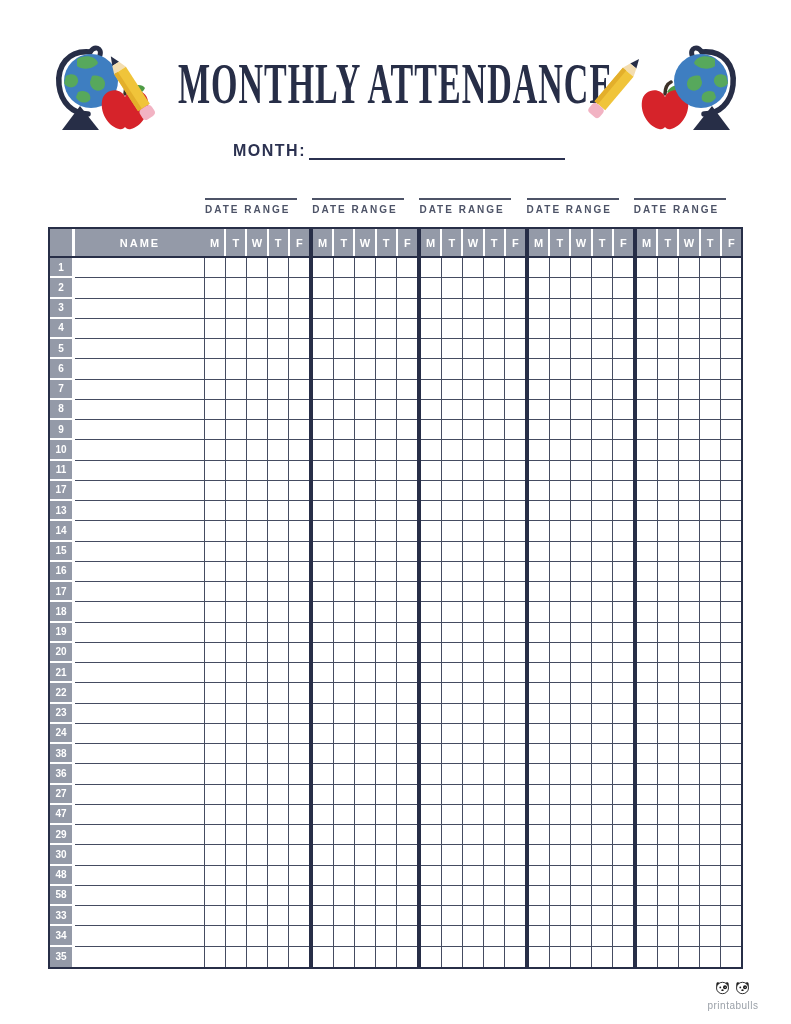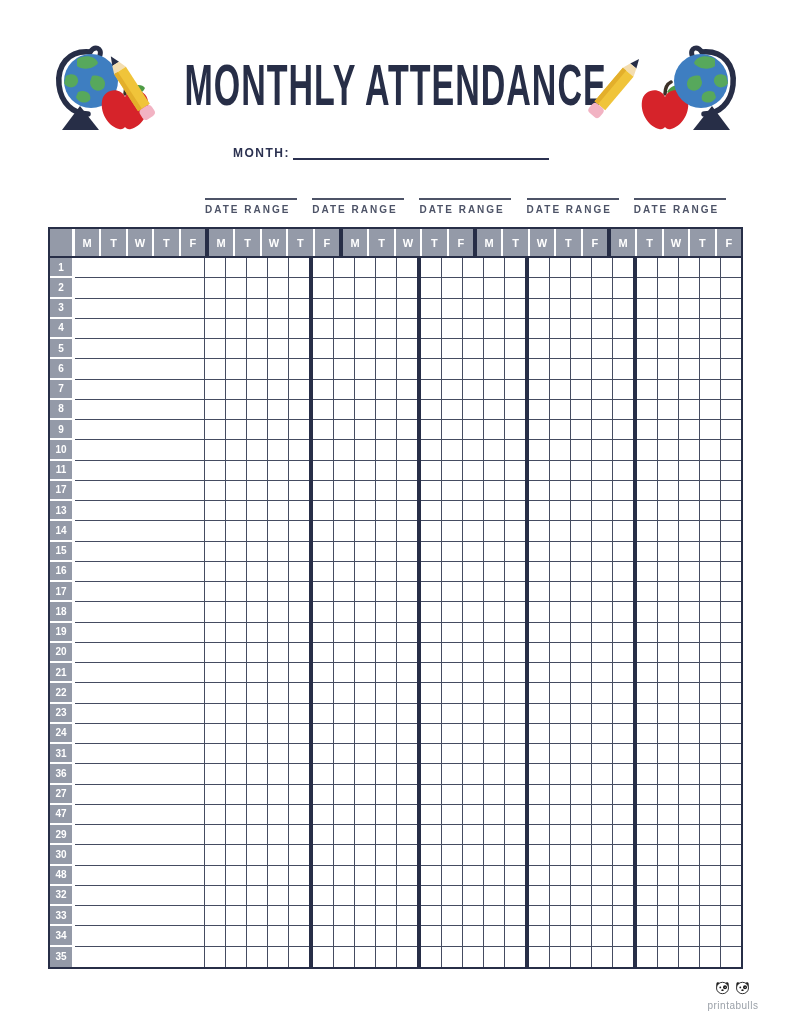--- a/index.html
+++ b/index.html
@@ -10,30 +10,30 @@
 
   
   .icon { position:absolute; }
   .globe-left  { left:52px;  top:44px; }
   .apple-left  { left:100px; top:80px; }
   .pencil-left { left:122px; top:50px; transform:rotate(-33deg); transform-origin:center; }
   .pencil-right{ left:604px; top:50px; transform:rotate(40deg);  transform-origin:center; }
   .apple-right { left:640px; top:80px; }
   .globe-right { left:672px; top:44px; transform:scaleX(-1); }
 
-  .title-wrap { position:absolute; left:0; right:0; top:52px; text-align:center; }
+  .title-wrap { position:absolute; left:0; right:0; top:52px; text-align:center;font-family:Liberation Serif, serif; }
   .page-title {
     display:inline-block; margin:0; font-size:34px; font-weight:bold;
     letter-spacing:1px; color:#272e47; transform:scaleY(1.7);
     transform-origin:center top; white-space:nowrap;
   }
 
   
   .month-row { position:absolute; left:233px; top:141px; display:flex; align-items:flex-end; }
-  .month-label { font-size:12px; font-weight:bold; letter-spacing:1.5px; color:#2b3150; }
+  .month-label { font-size:16px; font-weight:bold; letter-spacing:1.5px; color:#2b3150; }
   .month-line { width:256px; height:17px; margin-left:3px; border-bottom:2px solid #2b3150; font-size:13px; color:#2b3150; }
 
   
   .date-ranges { position:absolute; left:205px; top:198px; width:536px; display:flex; }
   .dr-item { flex:1; display:flex; flex-direction:column; align-items:flex-start;font-weight:bold; }
   .dr-line { width:92px; height:0; border-top:2px solid #4d5367; }
   .dr-label { margin-top:4px; font-size:10px; letter-spacing:2px; color:#4d5367; white-space:nowrap; }
 
   
   .att-table { position:absolute; left:48px; top:227px; width:695px; border:2px solid #272e47; background:#fff; box-sizing:border-box; }
@@ -157,20 +157,21 @@
       <div class="dr-item">
         <div class="dr-line"></div>
         <div class="dr-label">DATE RANGE</div>
       </div>
     </div>
 
   <div class="att-table">
     <div class="thead">
       <div class="hnum"></div>
       <div class="hgap"></div>
+      <div class="hname">NAME</div>
       <div class="day-area" id="headDays">
           <div class="hgroup">
             <div class="hcell">M</div>
             <div class="hcell">T</div>
             <div class="hcell">W</div>
             <div class="hcell">T</div>
             <div class="hcell">F</div>
           </div>
           <div class="hgroup">
             <div class="hcell">M</div>
@@ -1157,21 +1158,21 @@
           </div>
           <div class="bgroup">
             <div class="daycell"></div>
             <div class="daycell"></div>
             <div class="daycell"></div>
             <div class="daycell"></div>
             <div class="daycell"></div>
           </div>
         </div>
         <div class="trow">
-          <div class="numcell">31</div>
+          <div class="numcell">38</div>
           <div class="gapcell"></div>
           <div class="namecell"></div>
           <div class="bgroup">
             <div class="daycell"></div>
             <div class="daycell"></div>
             <div class="daycell"></div>
             <div class="daycell"></div>
             <div class="daycell"></div>
           </div>
           <div class="bgroup">
@@ -1437,21 +1438,21 @@
           </div>
           <div class="bgroup">
             <div class="daycell"></div>
             <div class="daycell"></div>
             <div class="daycell"></div>
             <div class="daycell"></div>
             <div class="daycell"></div>
           </div>
         </div>
         <div class="trow">
-          <div class="numcell">32</div>
+          <div class="numcell">58</div>
           <div class="gapcell"></div>
           <div class="namecell"></div>
           <div class="bgroup">
             <div class="daycell"></div>
             <div class="daycell"></div>
             <div class="daycell"></div>
             <div class="daycell"></div>
             <div class="daycell"></div>
           </div>
           <div class="bgroup">

